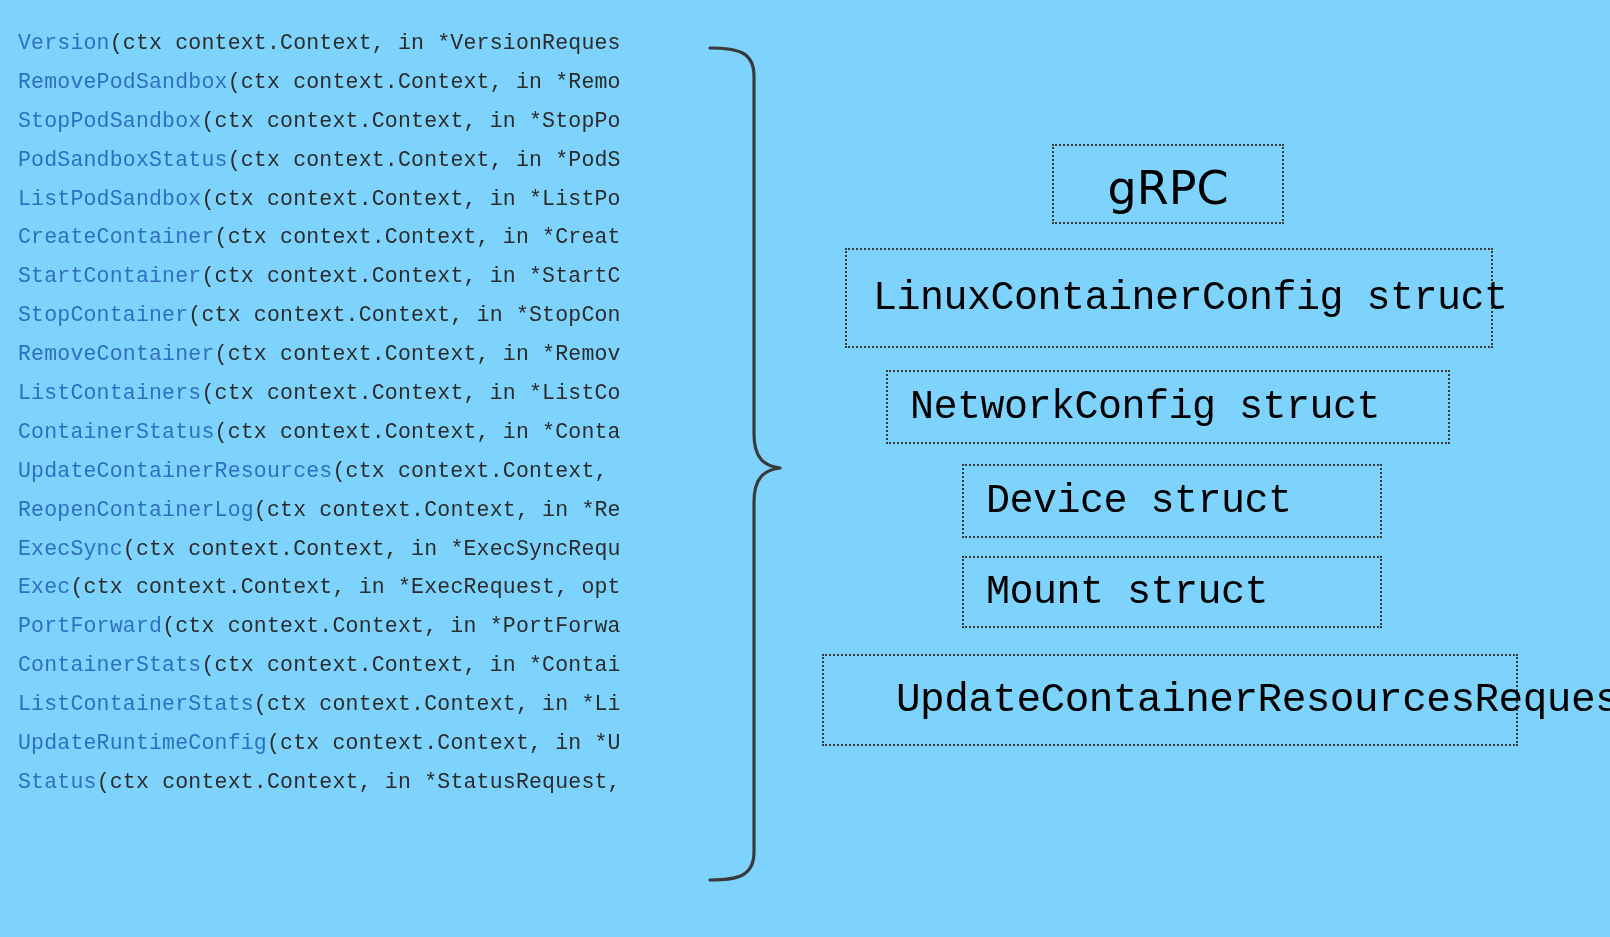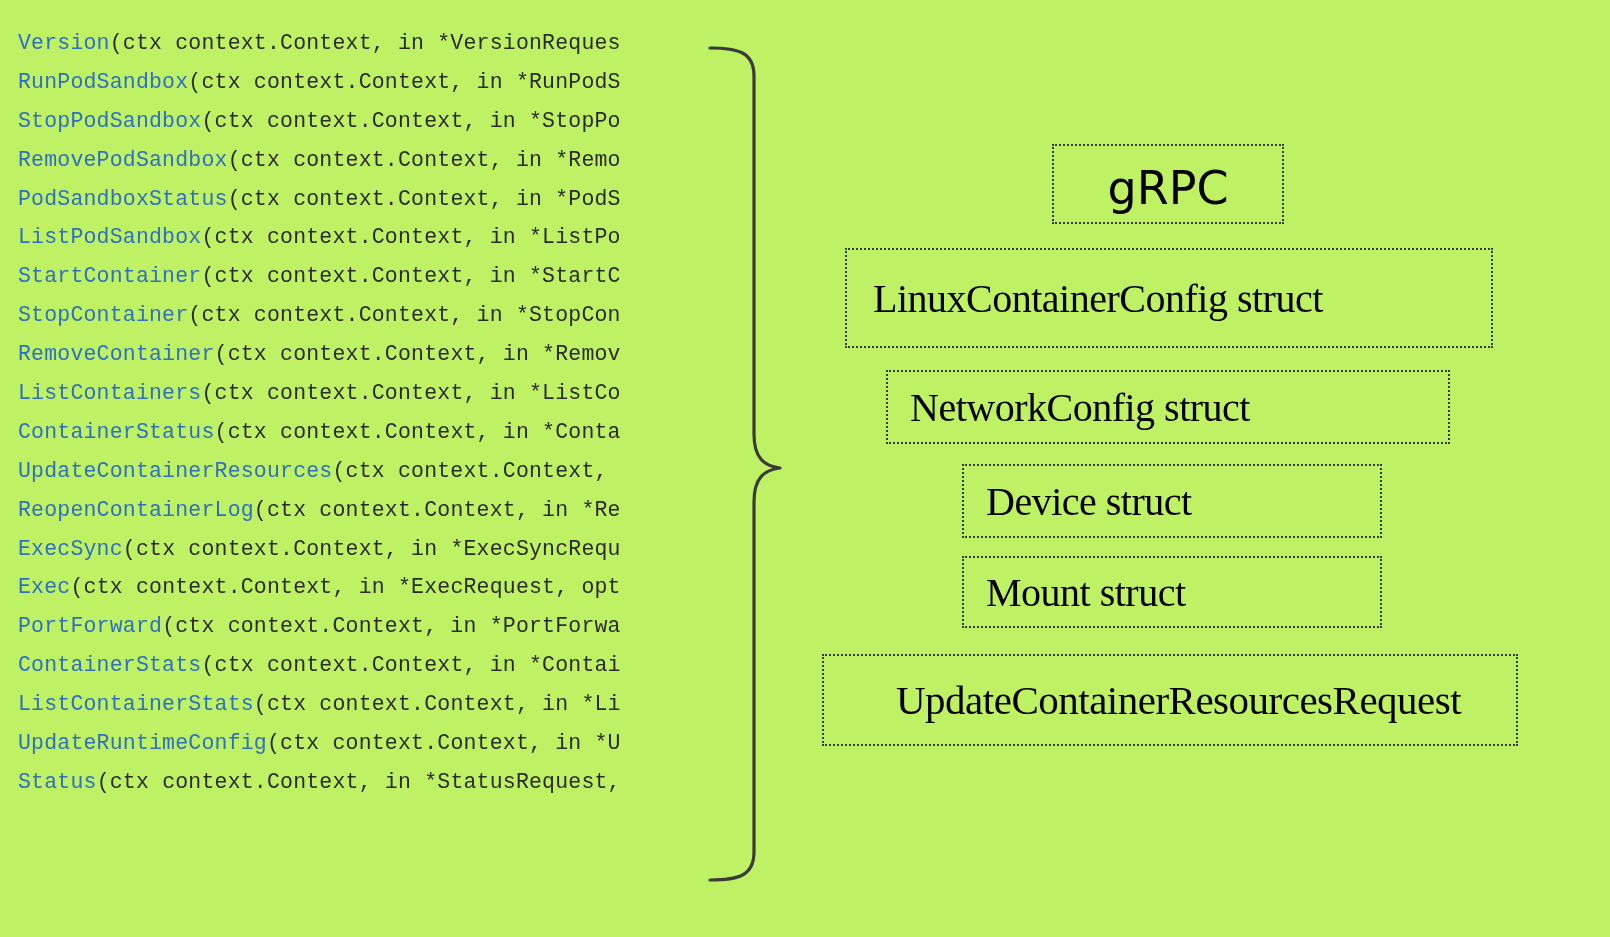--- a/index.html
+++ b/index.html
@@ -4,21 +4,21 @@
 <style>
   html, body {
     margin: 0;
     padding: 0;
     background: #ffffff;
   }
   #canvas {
     position: relative;
     width: 1610px;
     height: 937px;
-    background: #bef264;
+    background: #7dd3fc;
     overflow: hidden;
     font-family: "Liberation Sans", sans-serif;
   }
 
   
   #code-list {
     position: absolute;
     left: 0px;
     top: 24px;
     width: 657px;
@@ -59,21 +59,21 @@
     box-sizing: border-box;
     display: flex;
     align-items: center;
     background: transparent;
   }
   .dbox .blabel {
     color: #000000;
     white-space: nowrap;
   }
   .mono-label {
-    font-family: Liberation Serif, serif;
+    font-family: Liberation Mono, monospace;
     font-size: 40px;
     font-weight: 400;
     letter-spacing: -0.5px;
   }
   .sans-label {
     font-family: "DejaVu Sans", "Liberation Sans", sans-serif;
     font-size: 42px;
     font-weight: 400;
   }
 
@@ -87,25 +87,25 @@
   #box-grpc .blabel  { font-size: 46px; margin-top: 8px; }
   #box-ucrr  .blabel { font-size: 41px; margin-left: 48px; }
 </style>
 </head>
 <body>
 
 <div id="canvas">
 
   <div id="code-list">
       <div class="code-line"><span class="fn">Version</span><span class="sig">(ctx context.Context, in *VersionReques</span></div>
-      <div class="code-line"><span class="fn">RunPodSandbox</span><span class="sig">(ctx context.Context, in *RunPodS</span></div>
+      <div class="code-line"><span class="fn">RemovePodSandbox</span><span class="sig">(ctx context.Context, in *Remo</span></div>
       <div class="code-line"><span class="fn">StopPodSandbox</span><span class="sig">(ctx context.Context, in *StopPo</span></div>
-      <div class="code-line"><span class="fn">RemovePodSandbox</span><span class="sig">(ctx context.Context, in *Remo</span></div>
       <div class="code-line"><span class="fn">PodSandboxStatus</span><span class="sig">(ctx context.Context, in *PodS</span></div>
       <div class="code-line"><span class="fn">ListPodSandbox</span><span class="sig">(ctx context.Context, in *ListPo</span></div>
+      <div class="code-line"><span class="fn">CreateContainer</span><span class="sig">(ctx context.Context, in *Creat</span></div>
       <div class="code-line"><span class="fn">StartContainer</span><span class="sig">(ctx context.Context, in *StartC</span></div>
       <div class="code-line"><span class="fn">StopContainer</span><span class="sig">(ctx context.Context, in *StopCon</span></div>
       <div class="code-line"><span class="fn">RemoveContainer</span><span class="sig">(ctx context.Context, in *Remov</span></div>
       <div class="code-line"><span class="fn">ListContainers</span><span class="sig">(ctx context.Context, in *ListCo</span></div>
       <div class="code-line"><span class="fn">ContainerStatus</span><span class="sig">(ctx context.Context, in *Conta</span></div>
       <div class="code-line"><span class="fn">UpdateContainerResources</span><span class="sig">(ctx context.Context, </span></div>
       <div class="code-line"><span class="fn">ReopenContainerLog</span><span class="sig">(ctx context.Context, in *Re</span></div>
       <div class="code-line"><span class="fn">ExecSync</span><span class="sig">(ctx context.Context, in *ExecSyncRequ</span></div>
       <div class="code-line"><span class="fn">Exec</span><span class="sig">(ctx context.Context, in *ExecRequest, opt</span></div>
       <div class="code-line"><span class="fn">PortForward</span><span class="sig">(ctx context.Context, in *PortForwa</span></div>

